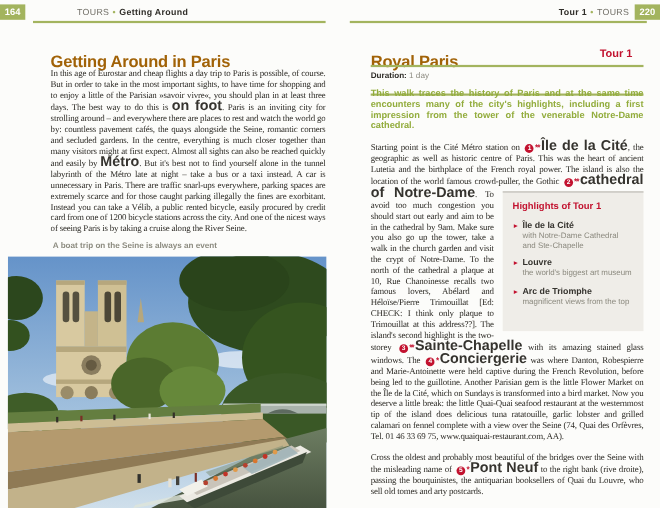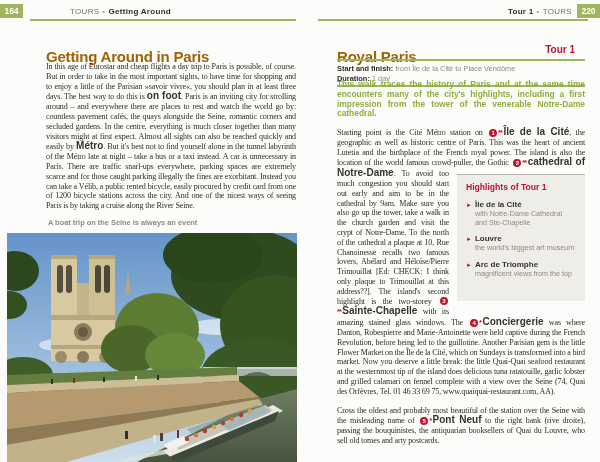--- a/index.html
+++ b/index.html
@@ -55,21 +55,21 @@
 
   
   .body{
     margin:0;text-align:justify;color:#2f2d28;
     font-size:8.1px;line-height:9.8px;letter-spacing:-.15px;word-spacing:-.1px;
   }
   #left-body{position:absolute;left:46px;top:62px;width:250px;max-height:156px;overflow:hidden;}
   .flow{position:absolute;left:37px;top:127px;width:248px;}
   .para2{margin-top:9px;}
 
-  .seg-b{font-family:"Liberation Sans",sans-serif;font-weight:bold;font-size:10px;color:#35332e;letter-spacing:0;}
+  .seg-b{font-family:"Liberation Sans",sans-serif;font-weight:bold;font-size:13px;color:#35332e;letter-spacing:0;}
   .seg-mk{
     display:inline-block;width:8px;height:8px;border-radius:50%;background:#c2122f;color:#fff;
     font:bold 6px/8px "Liberation Sans",sans-serif;text-align:center;vertical-align:.5px;
     margin:0 1px 0 2px;letter-spacing:0;
   }
   .seg-st{color:#c2122f;font-family:"Liberation Sans",sans-serif;font-weight:bold;font-size:7.5px;letter-spacing:-1px;margin-right:1.5px;}
 
   
   .caption{
     position:absolute;left:48px;top:218px;
@@ -207,21 +207,20 @@
 <div class="page" id="page-right">
   <div class="runhead rh-right"><span class="rh-bold">Tour 1</span><span class="rh-dot">•</span><span>TOURS</span></div>
   <div class="pagenum pr">220</div>
   <div class="runrule rr"></div>
 
   <h1 class="chap-title">Royal Paris</h1>
   <div class="tour-label">Tour 1</div>
   <div class="title-rule"></div>
 
   <div class="meta">
-    <div><span class="m-label">Start and finish:</span><span> from Île de la Cité to Place Vendôme</span></div>
     <div><span class="m-label">Duration:</span><span> 1 day</span></div>
   </div>
   <div class="meta-rule"></div>
 
   <p class="intro">This walk traces the history of Paris and at the same time encounters many of the city's highlights, including a first impression from the tower of the venerable Notre-Dame cathedral.</p>
 
   <div class="flow">
     <div class="hl-spacer"></div>
     <aside class="hl-box">
       <div class="hl-title">Highlights of Tour 1</div>
@@ -241,15 +240,15 @@
       </div>
       <div class="hl-item">
         <div class="hl-name-row">
             <span class="hl-arrow">►</span>
             <span class="hl-name">Arc de Triomphe</span>
           </div>
         <div class="hl-desc">magnificent views from the top</div>
       </div>
     </aside>
     <p class="body"><span>Starting point is the Cité Métro station on </span><span class="seg-mk">1</span><span class="seg-st">**</span><span class="seg-b">Île de la Cité</span><span>, the geographic as well as historic centre of Paris. This was the heart of ancient Lutetia and the birthplace of the French royal power. The island is also the location of the world famous crowd-puller, the Gothic </span><span class="seg-mk">2</span><span class="seg-st">**</span><span class="seg-b">cathedral of Notre-Dame</span><span>. To avoid too much congestion you should start out early and aim to be in the cathedral by 9am. Make sure you also go up the tower, take a walk in the church garden and visit the crypt of Notre-Dame. To the north of the cathedral a plaque at 10, Rue Chanoinesse recalls two famous lovers, Abélard and Héloïse/Pierre Trimouillat [Ed: CHECK: I think only plaque to Trimouillat at this address??]. The island's second highlight is the two-storey </span><span class="seg-mk">3</span><span class="seg-st">**</span><span class="seg-b">Sainte-Chapelle</span><span> with its amazing stained glass windows. The </span><span class="seg-mk">4</span><span class="seg-st">*</span><span class="seg-b">Conciergerie</span><span> was where Danton, Robespierre and Marie-Antoinette were held captive during the French Revolution, before being led to the guillotine. Another Parisian gem is the little Flower Market on the Île de la Cité, which on Sundays is transformed into a bird market. Now you deserve a little break: the little Quai-Quai seafood restaurant at the westernmost tip of the island does delicious tuna ratatouille, garlic lobster and grilled calamari on fennel complete with a view over the Seine (74, Quai des Orfèvres, Tel. 01 46 33 69 75, www.quaiquai-restaurant.com, AA).</span></p>
-    <p class="body para2"><span>Cross the oldest and probably most beautiful of the station over the Seine with the misleading name of </span><span class="seg-mk">5</span><span class="seg-st">*</span><span class="seg-b">Pont Neuf</span><span> to the right bank (rive droite), passing the bouquinistes, the antiquarian booksellers of Quai du Louvre, who sell old tomes and arty postcards.</span></p>
+    <p class="body para2"><span>Cross the oldest and probably most beautiful of the bridges over the Seine with the misleading name of </span><span class="seg-mk">5</span><span class="seg-st">*</span><span class="seg-b">Pont Neuf</span><span> to the right bank (rive droite), passing the bouquinistes, the antiquarian booksellers of Quai du Louvre, who sell old tomes and arty postcards.</span></p>
   </div>
 </div>
 
 </body></html>

